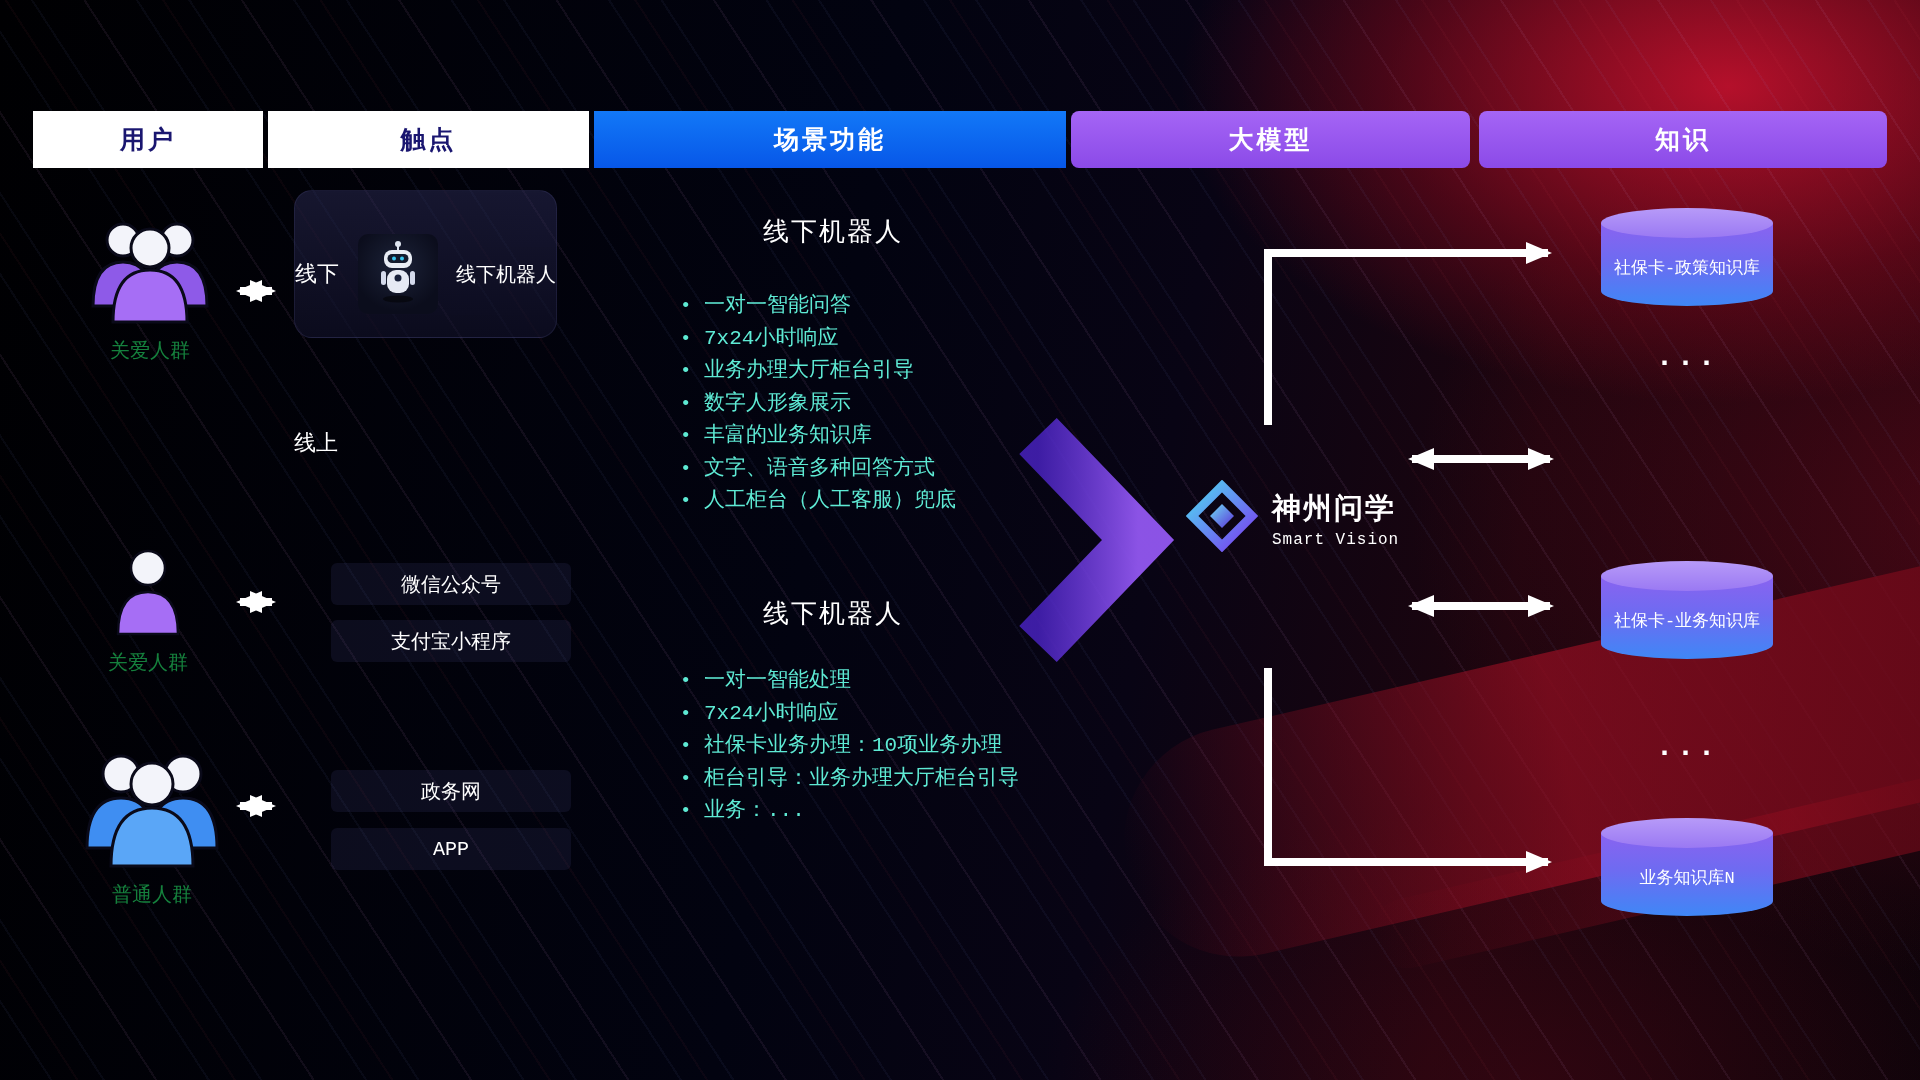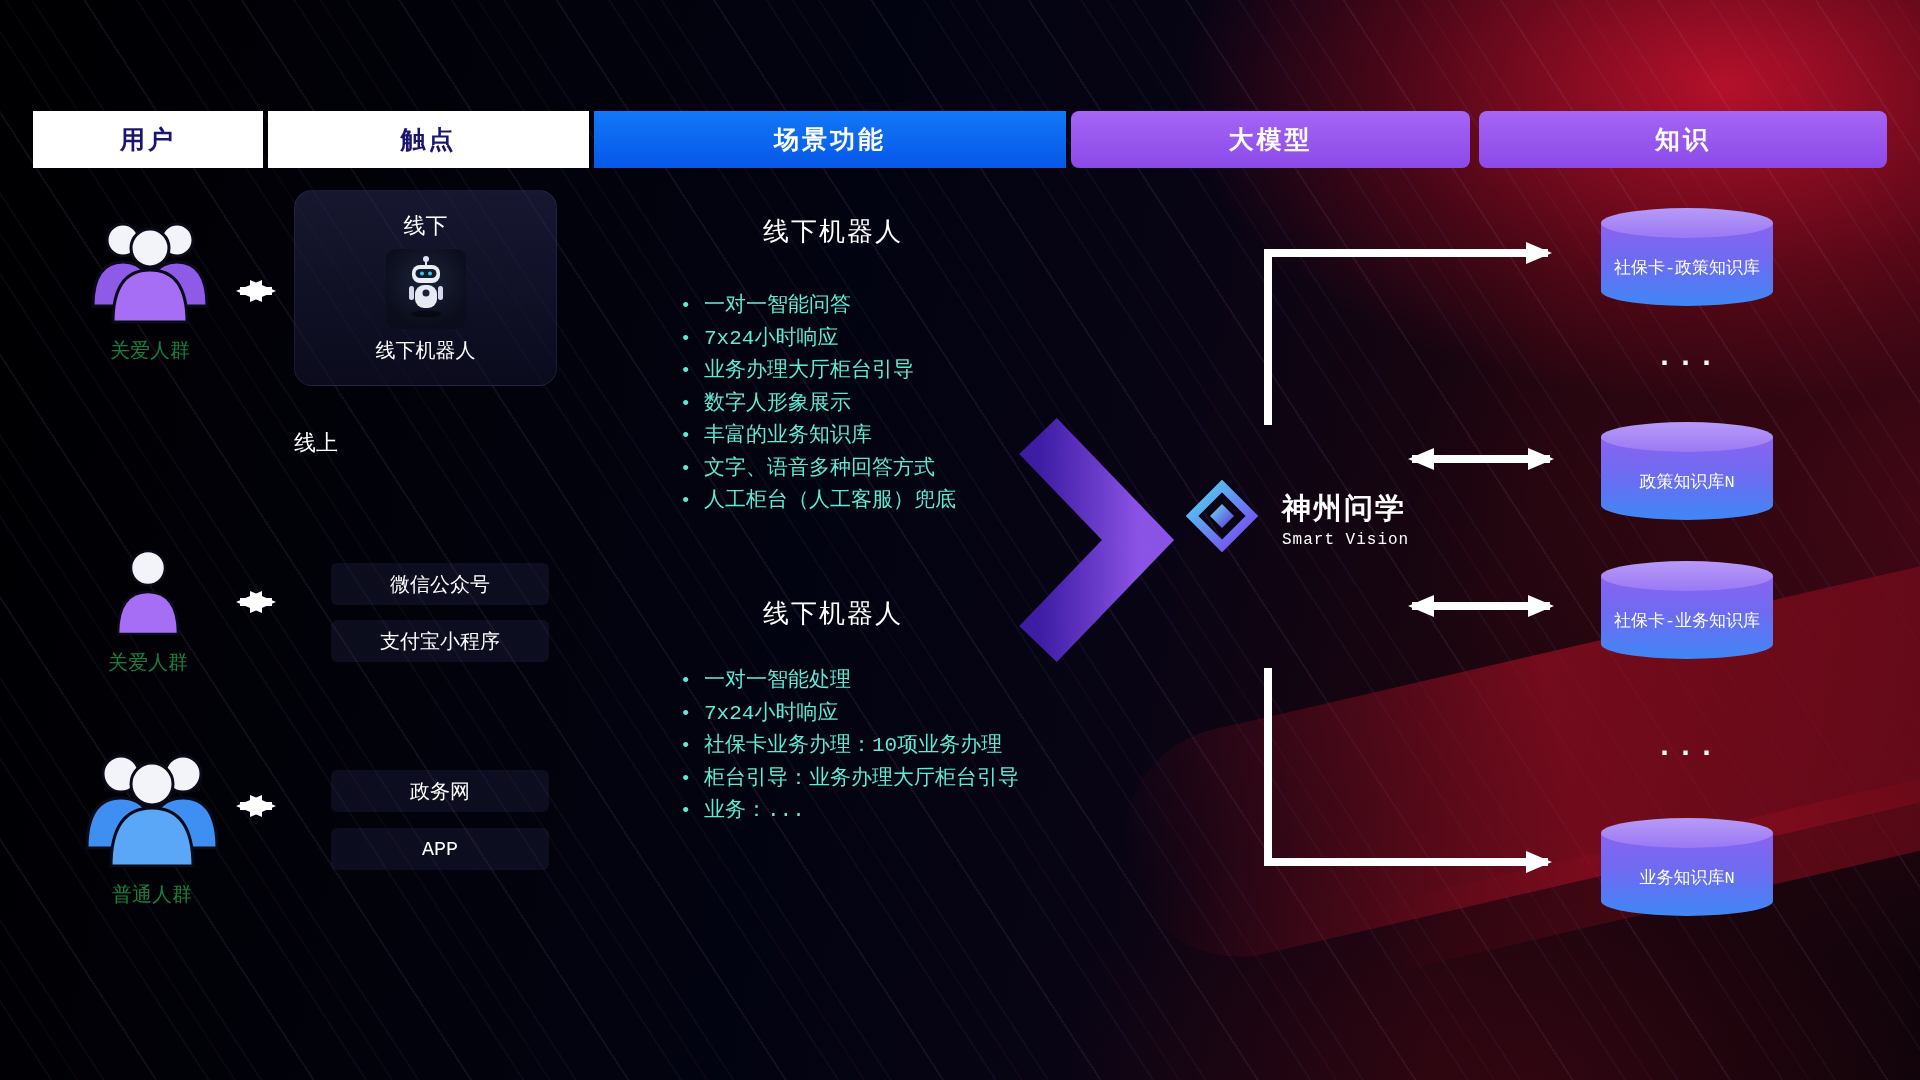--- a/index.html
+++ b/index.html
@@ -28,42 +28,42 @@
   .hdr-purple{background:linear-gradient(180deg,#a565f5,#8b4ae8);color:#fff;border-radius:8px;}
   .hb1{left:33px;width:230px;}
   .hb2{left:268px;width:321px;}
   .hb3{left:594px;width:472px;}
   .hb4{left:1071px;width:399px;}
   .hb5{left:1479px;width:408px;}
   
   .persona{position:absolute;text-align:center;z-index:4;}
   .persona .plabel{font-size:20px;color:#15803d;margin-top:8px;}
   
-  .tp-card{position:absolute;left:294px;top:190px;width:263px;height:196px;border-radius:18px;z-index:4;
+  .tp-card{position:absolute;left:294px;top:190px;width:263px;height:148px;border-radius:18px;z-index:4;
       background:linear-gradient(180deg, rgba(44,44,86,0.5), rgba(18,18,42,0.62));
       border:1px solid rgba(130,130,210,0.12);
-      display:flex;flex-direction:column;align-items:center;padding-top:20px;box-sizing:border-box;}
+      display:flex;flex-direction:row;align-items:center;padding-top:20px;box-sizing:border-box;}
   .tp-offline-title{font-size:22px;}
   .robot-bg{width:80px;height:80px;margin:8px auto 8px;border-radius:10px;
       background:radial-gradient(circle at 50% 40%, #1c2238, #0b0d1c 72%);
       display:flex;align-items:center;justify-content:center;}
   .tp-offline-item{font-size:20px;}
   .tp-online-title{position:absolute;left:294px;top:428px;width:263px;text-align:left;font-size:22px;z-index:4;}
-  .chip{position:absolute;left:331px;width:218px;height:42px;border-radius:6px;z-index:4;
+  .chip{position:absolute;left:331px;width:240px;height:42px;border-radius:6px;z-index:4;
       background:rgba(64,64,120,0.18);display:flex;align-items:center;justify-content:center;font-size:20px;}
   .chip1{top:563px;}.chip2{top:620px;}.chip3{top:770px;}.chip4{top:828px;}
   
   .scn-title{position:absolute;left:638px;width:390px;text-align:center;font-size:26px;z-index:4;letter-spacing:2px;}
   .scn-t1{top:214px;}.scn-t2{top:596px;}
   .scn-list{position:absolute;left:678px;margin:0;padding:0;list-style:none;z-index:4;}
   .scn-l1{top:290px;}.scn-l2{top:665px;}
   .scn-list li{position:relative;padding-left:26px;line-height:32.5px;font-size:21px;color:#5eead4;}
   .scn-list li::before{content:"•";position:absolute;left:2px;font-size:19px;}
   
-  .model{position:absolute;left:1186px;top:480px;display:flex;align-items:center;gap:24px;z-index:4;}
+  .model{position:absolute;left:1186px;top:480px;display:flex;align-items:center;gap:14px;z-index:4;}
   .model-name{font-size:29px;font-weight:bold;letter-spacing:2px;}
   .model-sub{font-size:16px;letter-spacing:1px;margin-top:2px;}
   
   .cyl{position:absolute;left:1601px;width:172px;height:98px;z-index:4;}
   .cyl .ctop{position:absolute;top:0;left:0;right:0;height:30px;border-radius:50%;z-index:2;
       background:linear-gradient(180deg,#b79af8,#9a79f3);}
   .cyl .cbody{position:absolute;top:15px;left:0;right:0;bottom:0;
       background:linear-gradient(180deg,#8a63f0 0%,#6e6bf1 45%,#3f87f6 100%);
       border-radius:0 0 86px 86px / 0 0 15px 15px;}
   .cyl .clbl{position:absolute;top:28px;left:10px;right:10px;bottom:4px;z-index:3;
@@ -224,25 +224,20 @@
       <div class="model-sub">Smart Vision</div>
     </div>
   </div>
 
   <div class="cyl cy1">
     <div class="ctop"></div>
     <div class="cbody"></div>
     <div class="clbl">社保卡-政策知识库</div>
   </div>
   <div class="dots d1">...</div>
-  <div class="cyl cy2">
-    <div class="ctop"></div>
-    <div class="cbody"></div>
-    <div class="clbl">政策知识库N</div>
-  </div>
   <div class="cyl cy3">
     <div class="ctop"></div>
     <div class="cbody"></div>
     <div class="clbl">社保卡-业务知识库</div>
   </div>
   <div class="dots d2">...</div>
   <div class="cyl cy4">
     <div class="ctop"></div>
     <div class="cbody"></div>
     <div class="clbl">业务知识库N</div>

